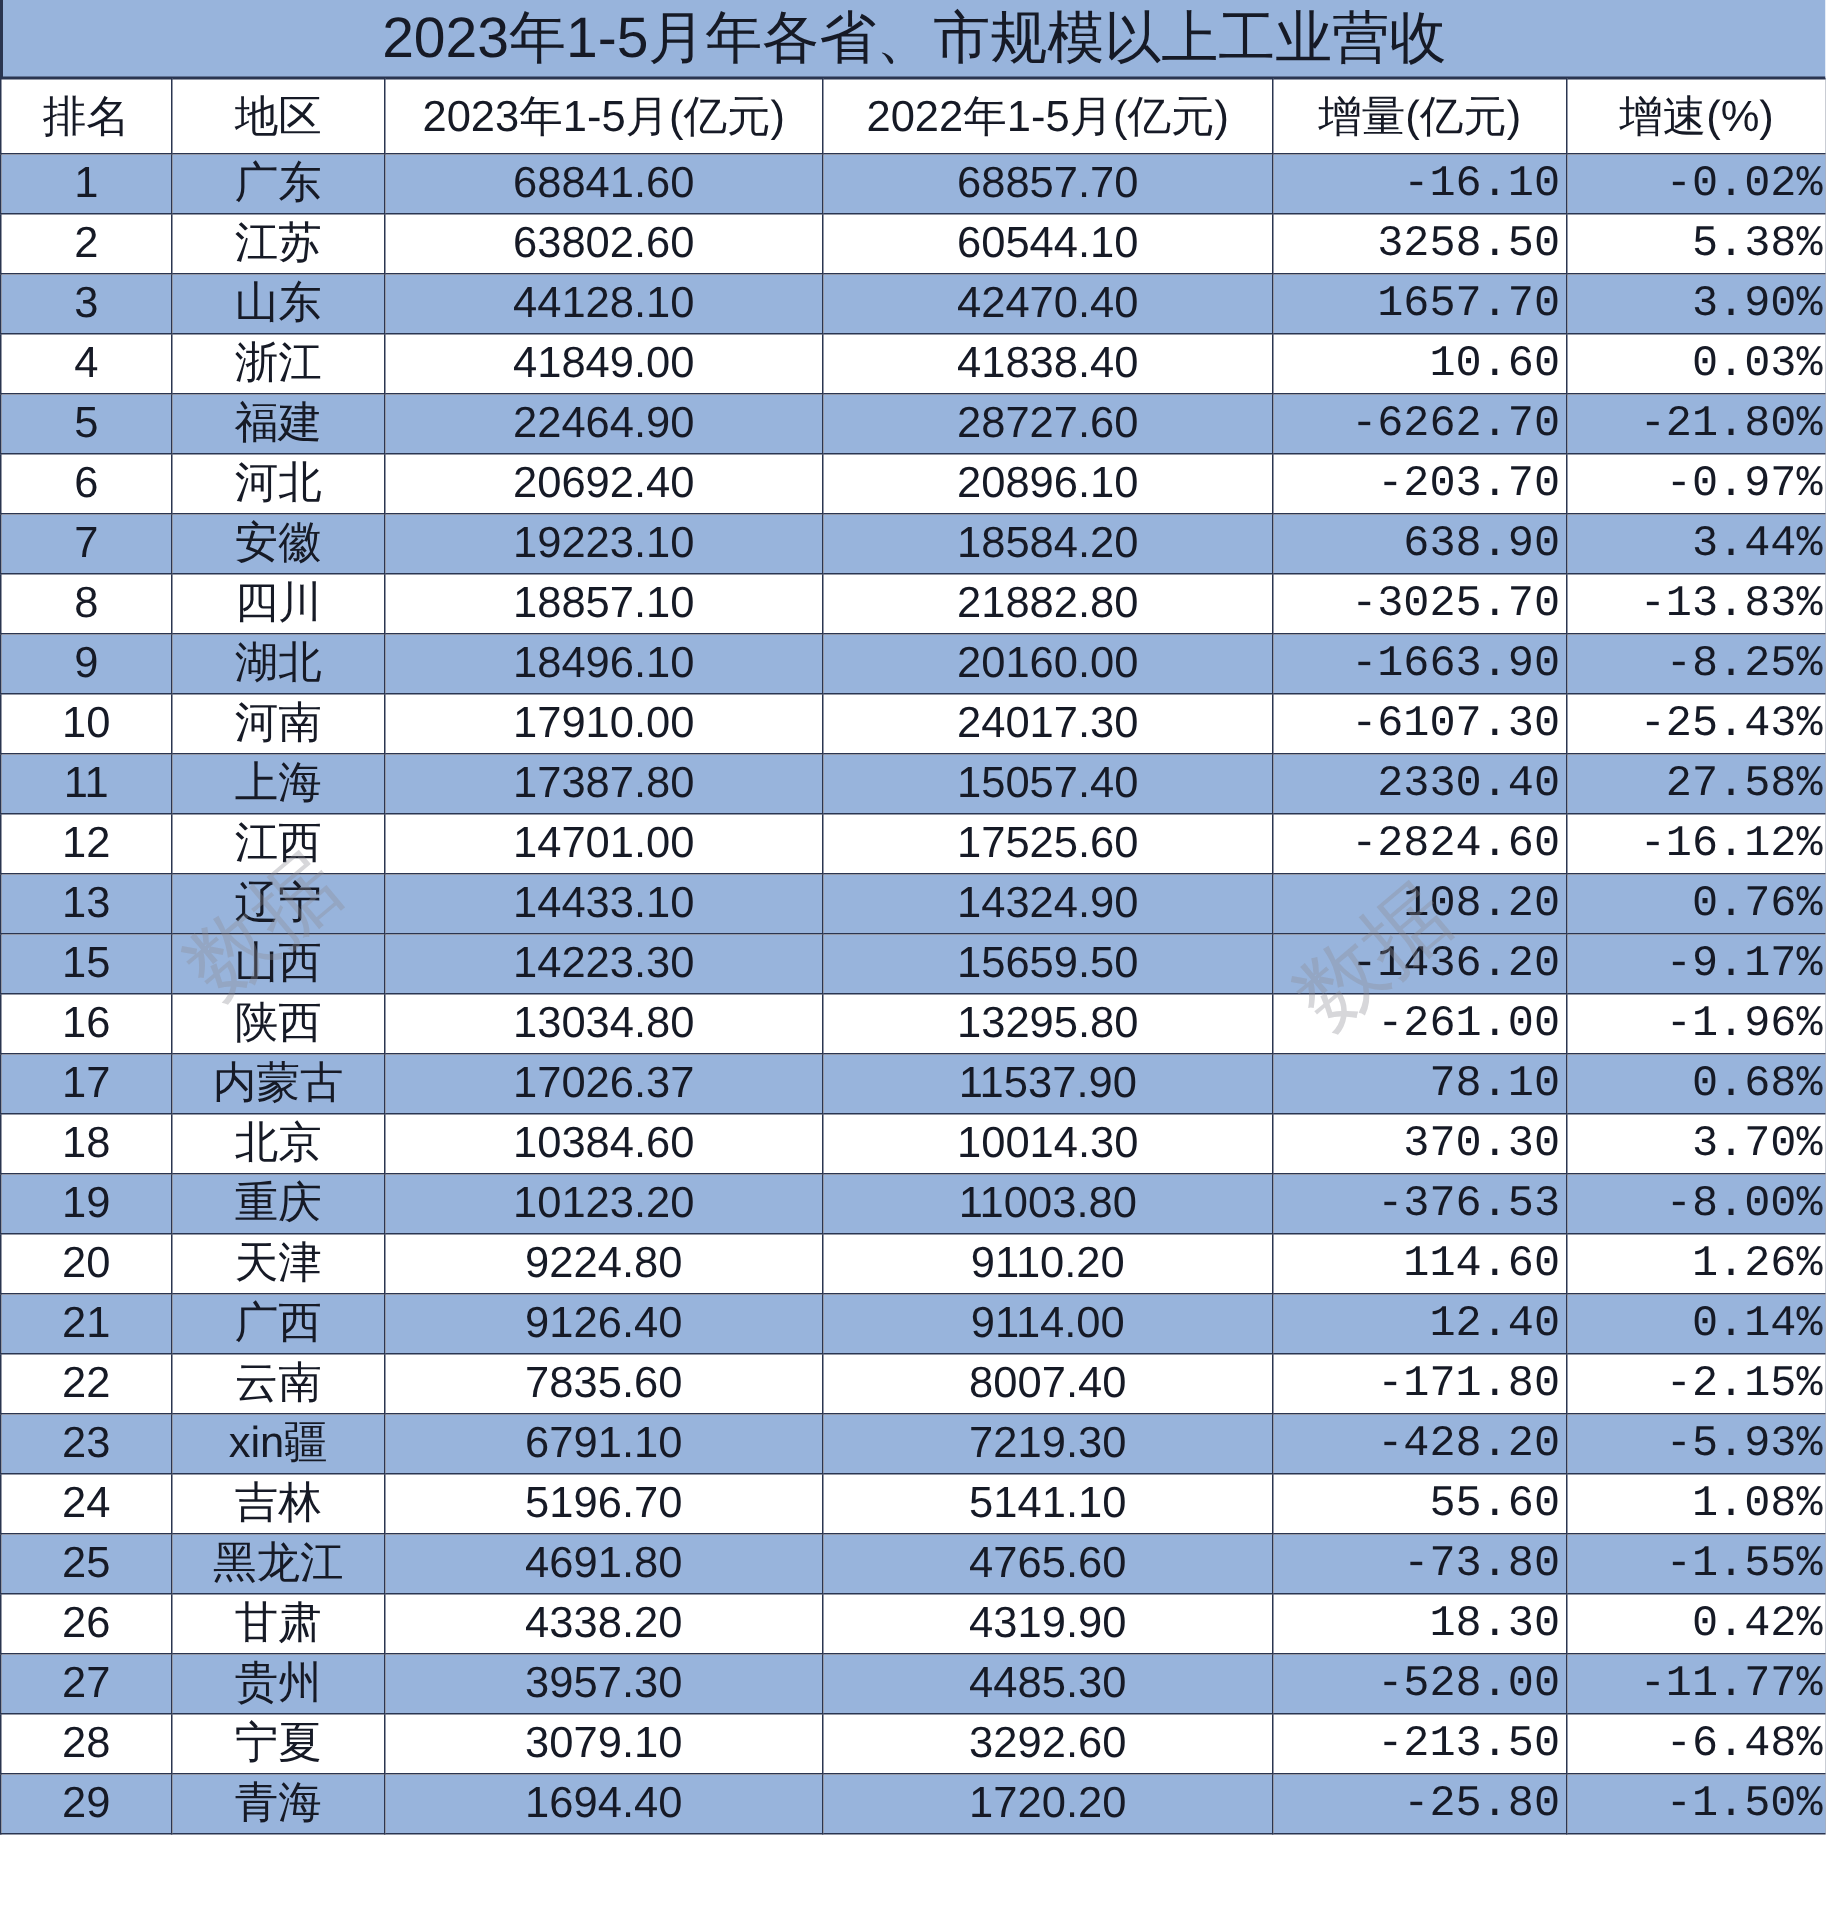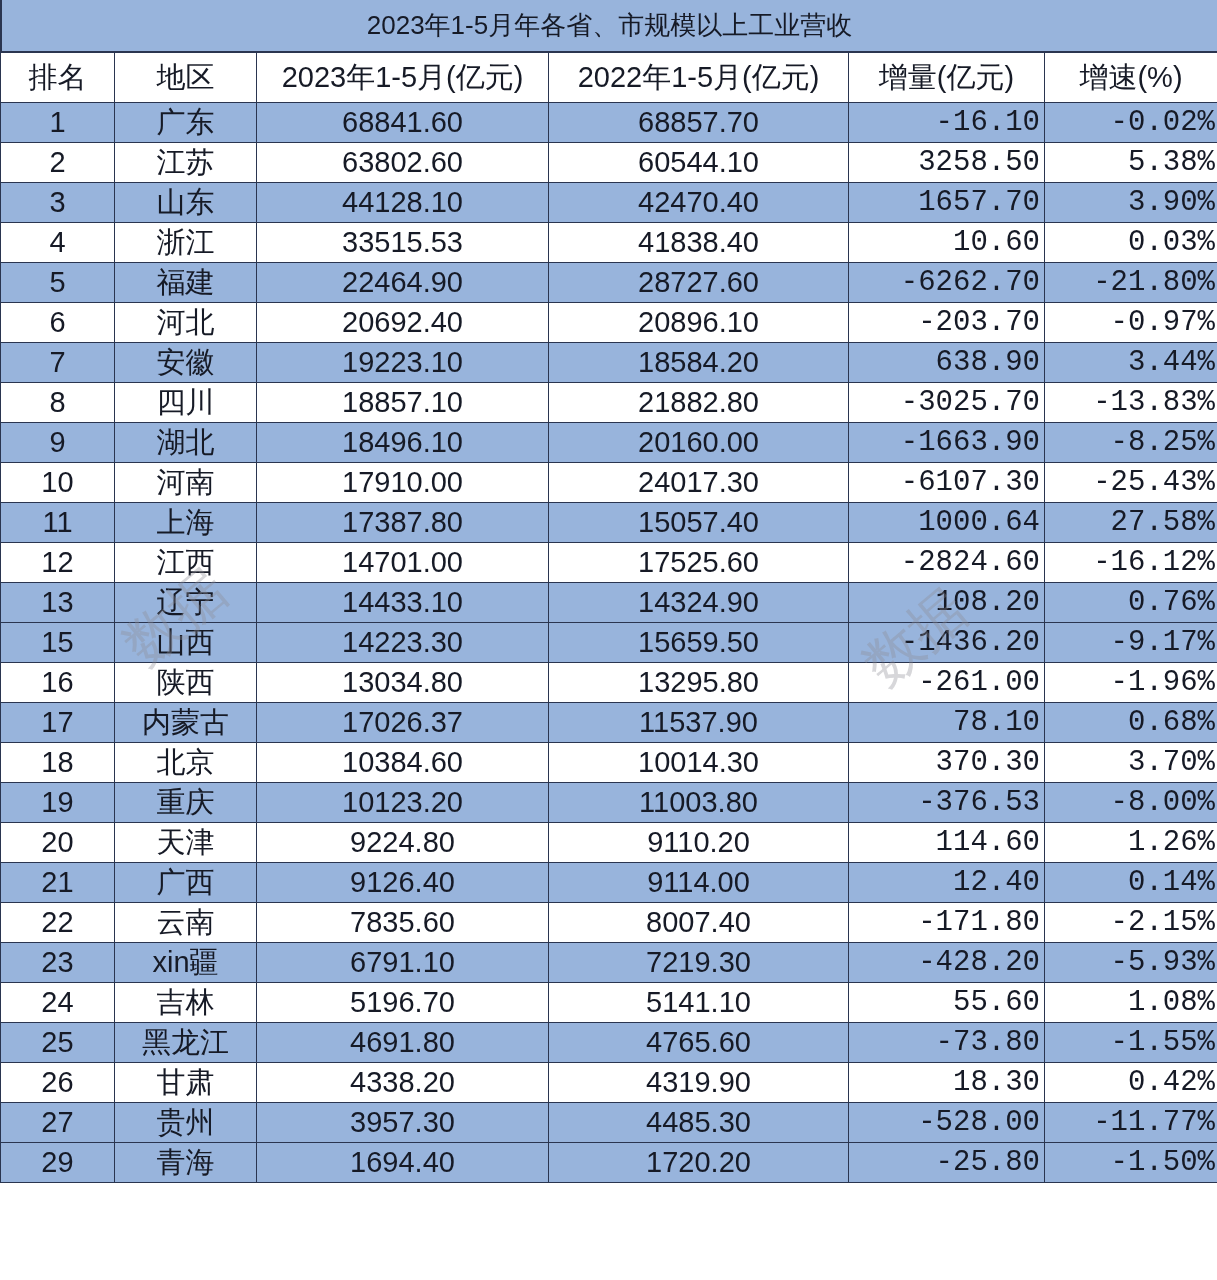--- a/index.html
+++ b/index.html
@@ -22,21 +22,21 @@
     }
     .title-bar {
       height: 52px;
       background: #98b4dc;
       border-left: 2px solid #2a3550;
       border-bottom: 1px solid #2a3550;
       box-sizing: border-box;
       display: flex;
       align-items: center;
       justify-content: center;
-      font-size: 26px;
+      font-size: 38px;
       color: #161a26;
       letter-spacing: 0px;
     }
     table.data {
       border-collapse: collapse;
       table-layout: fixed;
       width: 1217px;
     }
     table.data col.c-rank { width: 114px; }
     table.data col.c-region { width: 142px; }
@@ -129,21 +129,21 @@
           <td class="center">3</td>
           <td class="center">山东</td>
           <td class="center">44128.10</td>
           <td class="center">42470.40</td>
           <td class="right">1657.70</td>
           <td class="right rate">3.90%</td>
         </tr>
         <tr class="even">
           <td class="center">4</td>
           <td class="center">浙江</td>
-          <td class="center">33515.53</td>
+          <td class="center">41849.00</td>
           <td class="center">41838.40</td>
           <td class="right">10.60</td>
           <td class="right rate">0.03%</td>
         </tr>
         <tr class="odd">
           <td class="center">5</td>
           <td class="center">福建</td>
           <td class="center">22464.90</td>
           <td class="center">28727.60</td>
           <td class="right">-6262.70</td>
@@ -187,21 +187,21 @@
           <td class="center">17910.00</td>
           <td class="center">24017.30</td>
           <td class="right">-6107.30</td>
           <td class="right rate">-25.43%</td>
         </tr>
         <tr class="odd">
           <td class="center">11</td>
           <td class="center">上海</td>
           <td class="center">17387.80</td>
           <td class="center">15057.40</td>
-          <td class="right">1000.64</td>
+          <td class="right">2330.40</td>
           <td class="right rate">27.58%</td>
         </tr>
         <tr class="even">
           <td class="center">12</td>
           <td class="center">江西</td>
           <td class="center">14701.00</td>
           <td class="center">17525.60</td>
           <td class="right">-2824.60</td>
           <td class="right rate">-16.12%</td>
         </tr>
@@ -310,20 +310,28 @@
           <td class="right rate">0.42%</td>
         </tr>
         <tr class="odd">
           <td class="center">27</td>
           <td class="center">贵州</td>
           <td class="center">3957.30</td>
           <td class="center">4485.30</td>
           <td class="right">-528.00</td>
           <td class="right rate">-11.77%</td>
         </tr>
+        <tr class="even">
+          <td class="center">28</td>
+          <td class="center">宁夏</td>
+          <td class="center">3079.10</td>
+          <td class="center">3292.60</td>
+          <td class="right">-213.50</td>
+          <td class="right rate">-6.48%</td>
+        </tr>
         <tr class="odd">
           <td class="center">29</td>
           <td class="center">青海</td>
           <td class="center">1694.40</td>
           <td class="center">1720.20</td>
           <td class="right">-25.80</td>
           <td class="right rate">-1.50%</td>
         </tr>
       </tbody>
   </table>

